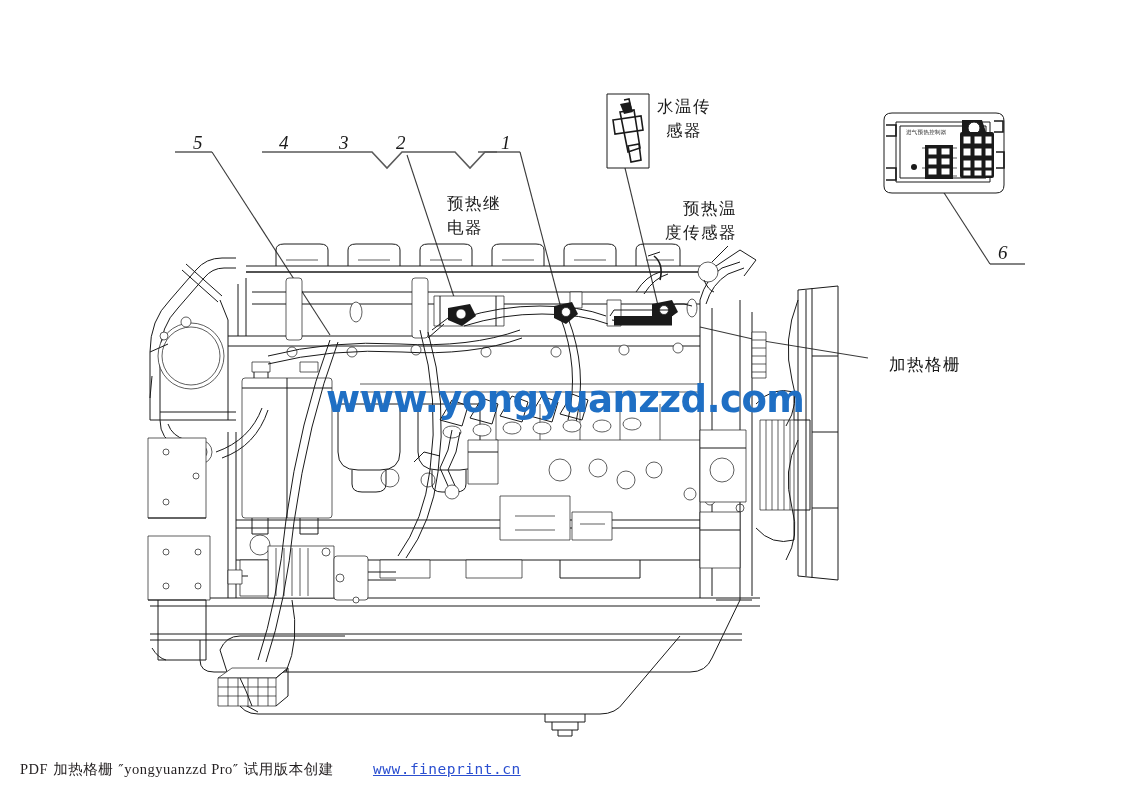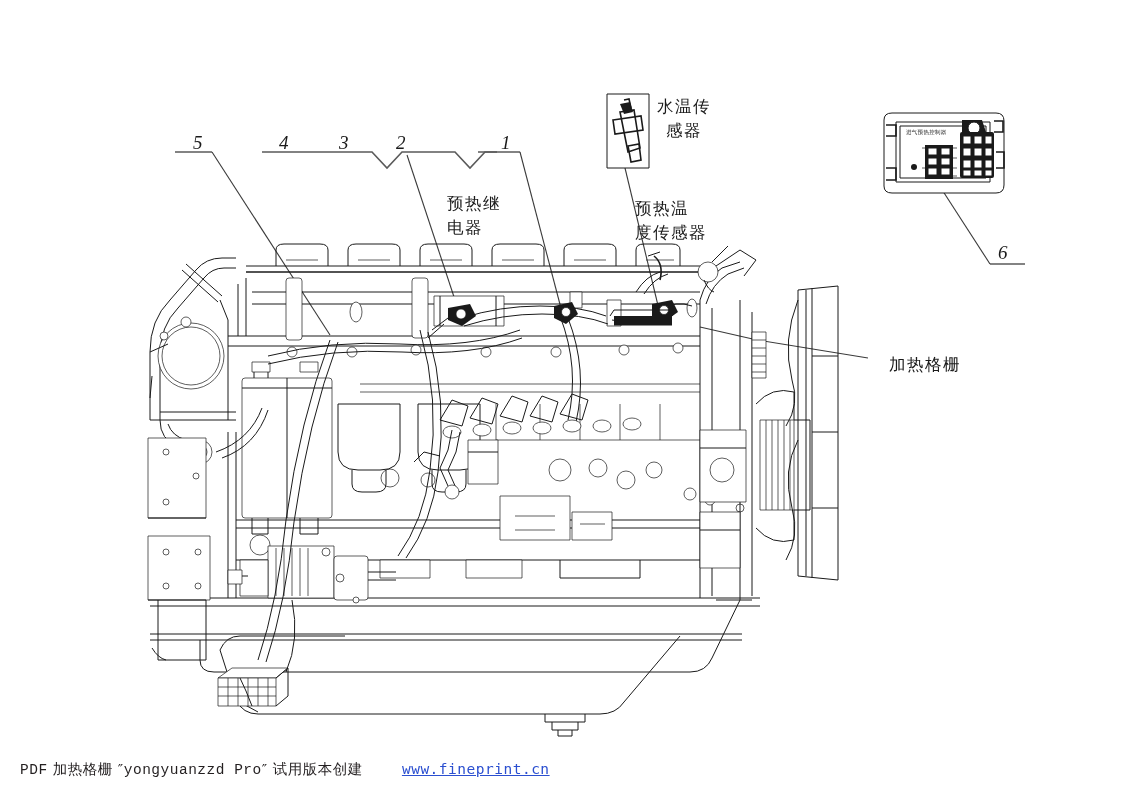--- a/index.html
+++ b/index.html
@@ -33,21 +33,21 @@
     letter-spacing:-0.5px;white-space:nowrap;
     pointer-events:none;
   }
 
   
   .footer{
     position:absolute;left:20px;top:760px;
     font-family:"DejaVu Sans","Liberation Sans",sans-serif;
     font-size:14.5px;color:#231f20;letter-spacing:.5px;white-space:nowrap;
   }
-  .footer .mono{font-family:Liberation Mono, monospace;margin-top:9px;}
+  .footer .mono{font-family:Liberation Serif, serif;margin-top:9px;}
   .footer .link{
     color:#2b4fd0;text-decoration:underline;
     font-family:"DejaVu Sans Mono","Liberation Mono",monospace;
     margin-left:34px;
   }
 
   
   svg.art{position:absolute;left:0;top:0;width:1123px;height:793px;}
   svg.art line,svg.art path,svg.art rect,svg.art circle,svg.art polyline,svg.art polygon,svg.art ellipse{
     vector-effect:non-scaling-stroke;
@@ -491,27 +491,28 @@
   <div class="callout-num" style="left:396px;top:133px;">2</div>
   <div class="callout-num" style="left:501px;top:133px;">1</div>
   <div class="callout-num" style="left:998px;top:243px;">6</div>
 
   <div class="cn-anno" style="left:447px;top:192px;">预热继
 电器</div>
 
   <div class="cn-anno" style="left:657px;top:95px;text-align:center;">水温传
 感器</div>
 
-  <div class="cn-anno" style="left:635px;top:197px;">预热温
+  <div class="cn-anno" style="left:665px;top:197px;text-align:right;">预热温
 度传感器</div>
 
   <div class="cn-anno" style="left:849px;top:353px;margin-left:40px;">加热格栅</div>
 
   <div class="mod-text" style="left:906px;top:129px;">进气预热控制器</div>
 
+  <div class="watermark">www.yongyuanzzd.com</div>
 
   <div class="footer">
     <span class="mono">PDF</span>
     <span>加热格栅</span>
     <span>″</span><span class="mono">yongyuanzzd Pro</span><span>″</span>
     <span>试用版本创建</span>
     <a class="link" href="#">www.fineprint.cn</a>
   </div>
 
 </div>

